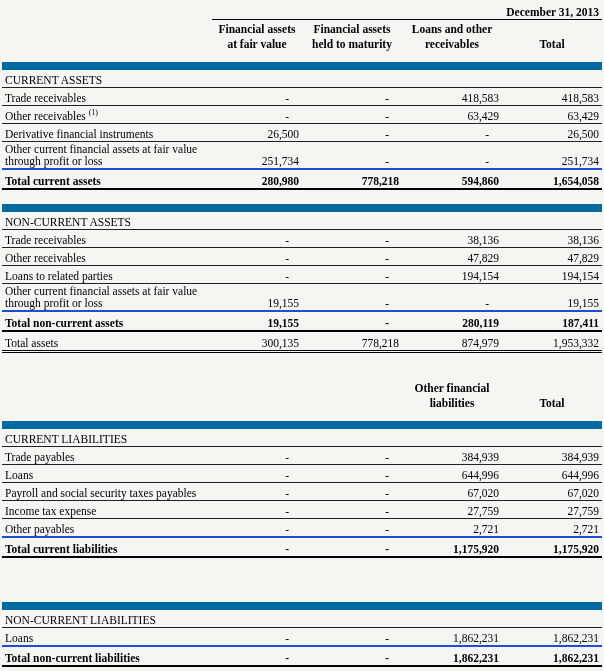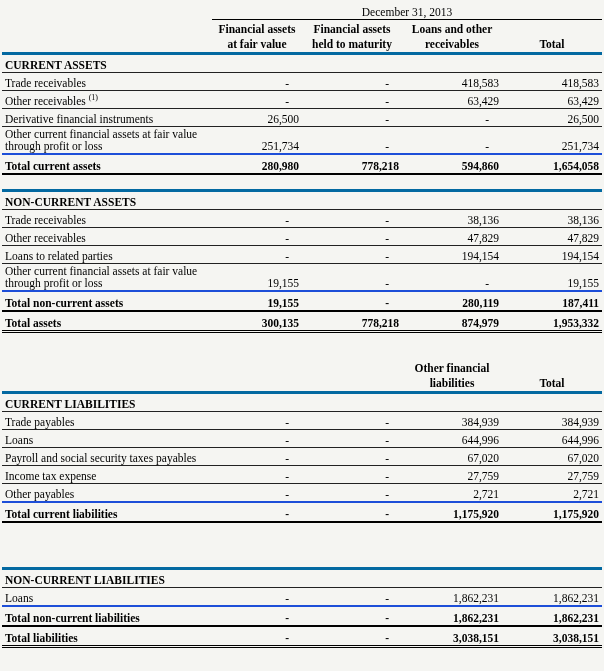--- a/index.html
+++ b/index.html
@@ -7,33 +7,33 @@
     width:604px; height:671px; box-sizing:border-box;
     padding:2px 2px 0 2px; overflow:hidden;
     font-family:"Liberation Serif", serif; font-size:11.5px; color:#000;
   }
   table { border-collapse:collapse; width:600px; table-layout:fixed; }
   td, th { padding:1px 3px; vertical-align:bottom; overflow:hidden; }
   col.c1{width:210px;} col.c2{width:90px;} col.c3{width:100px;} col.c4{width:100px;} col.c5{width:100px;}
 
   
   tr.date-row td { height:15px; }
-  td.date-cell { text-align:center; font-weight:normal; border-bottom:1px solid #000; }
+  td.date-cell { text-align:right; font-weight:bold; border-bottom:1px solid #000; }
   tr.col-heads th, tr.col-heads td {
     font-weight:bold; text-align:center; white-space:pre-line;
     border-bottom:2px solid #000; vertical-align:bottom;
-    padding-bottom:0; line-height:1.3; height:31px;
+    padding-bottom:10px; line-height:1.3; height:31px;
   }
   .liab tr.col-heads th, .liab tr.col-heads td { height:33px; }
 
   
-  tr.section td { border-top:3px solid #0369a1; border-bottom:1px solid #222; font-weight:bold; height:15px; }
+  tr.section td { border-top:8px solid #0369a1; border-bottom:1px solid #222; font-weight:normal; height:15px; }
   tr.row td     { border-bottom:1px solid #222; height:15px; }
   tr.total td   { border-top:2px solid #1d4ed8; border-bottom:2px solid #000; font-weight:bold; height:16px; }
-  tr.grandtotal td { border-top:2px solid #000; border-bottom:3px double #000; font-weight:bold; height:16px; }
+  tr.grandtotal td { border-top:2px solid #000; border-bottom:3px double #000; font-weight:normal; height:16px; }
   tr.gap td { border:none; height:12px; }
   .liab tr.gap td { height:42px; }
 
   .lbl { text-align:left; }
   .val { text-align:right; }
   td.dash { padding-right:13px; }
   sup { font-size:8px; line-height:0; }
 
   .assets { margin-bottom:24px; }
 </style>

